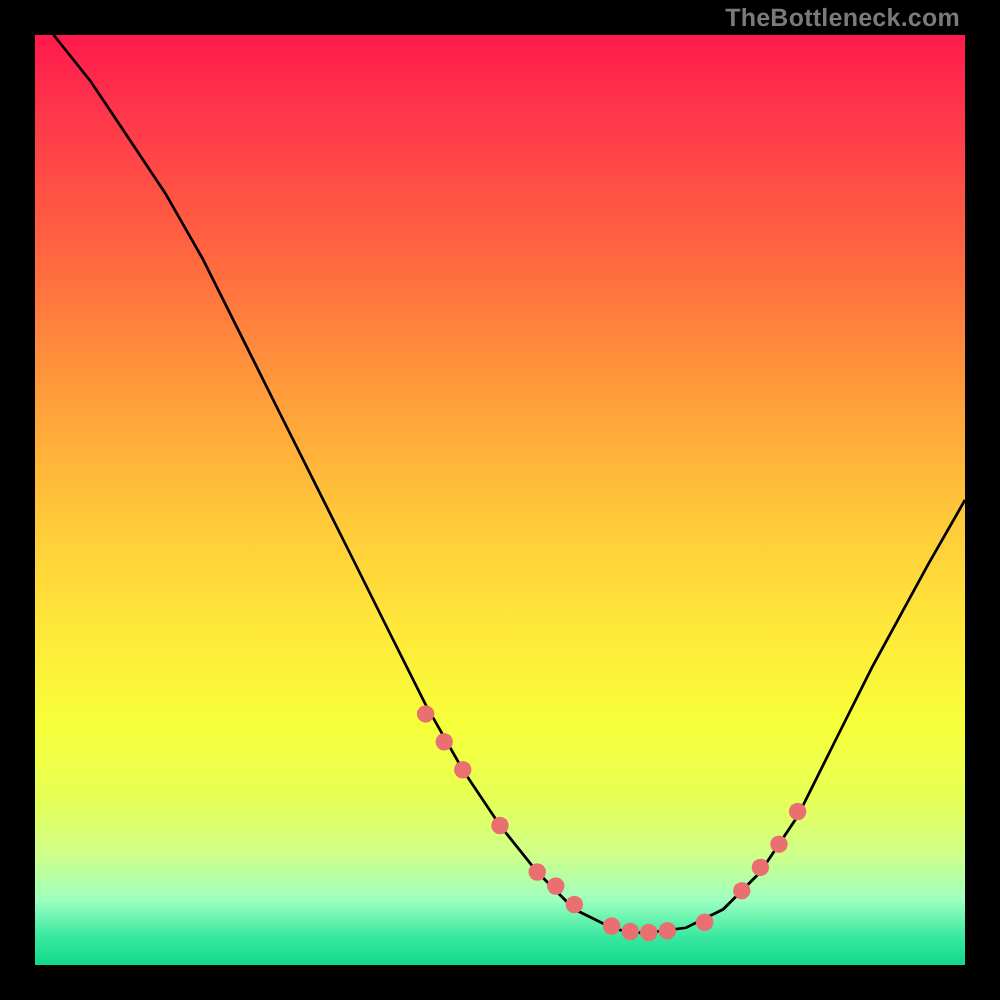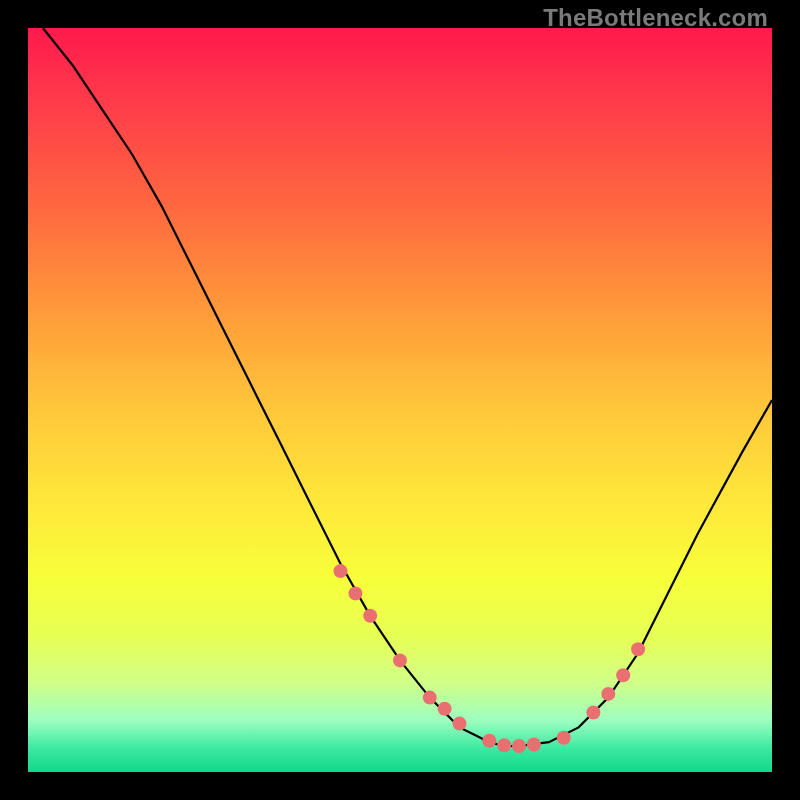--- a/index.html
+++ b/index.html
@@ -39,21 +39,21 @@
       #9effc0 93%,
       #38e8a0 97%,
       #13d889 100%
     );
   }
   .attribution {
     position: absolute;
     top: 4px;
     right: 32px;
     color: #7a7a7a;
-    font-size: 24px;
+    font-size: 20px;
     font-weight: 600;
     letter-spacing: 0.2px;
   }
   svg.overlay {
     position: absolute;
     left: 0;
     top: 0;
     width: 744px;
     height: 744px;
   }

